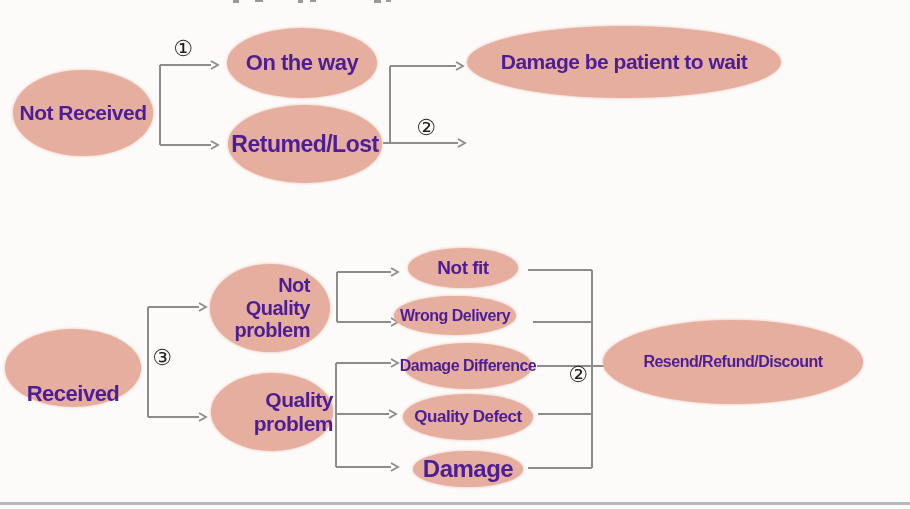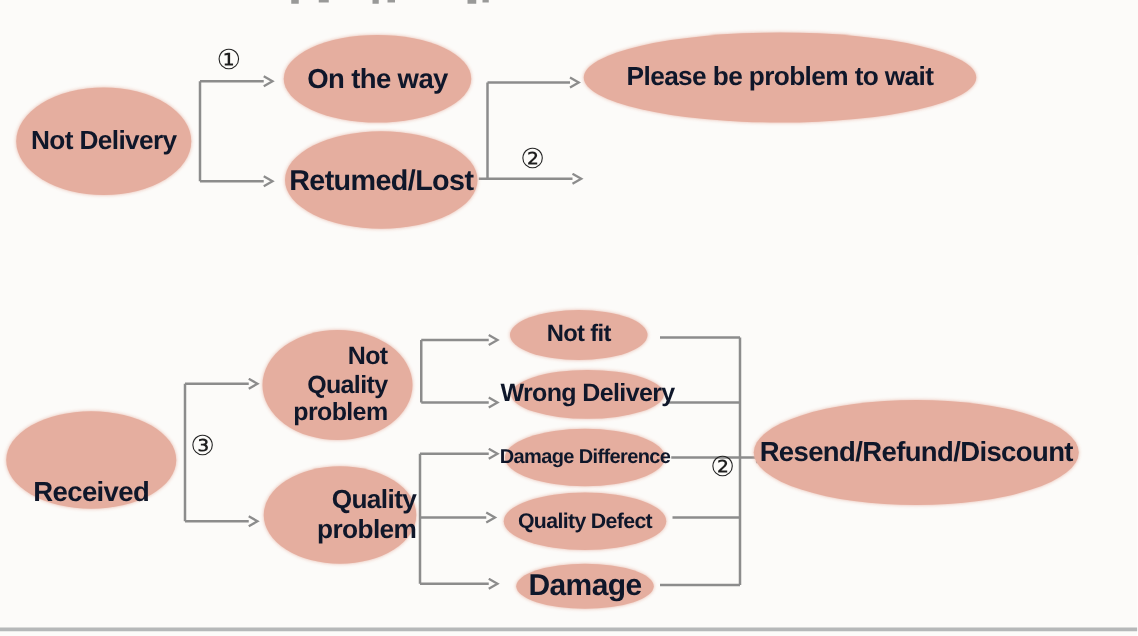--- a/index.html
+++ b/index.html
@@ -5,44 +5,44 @@
   html,body{margin:0;padding:0;background:#ffffff;}
   .stage{
     position:relative;width:910px;height:509px;overflow:hidden;
     background:#fcfbf9;
     font-family:"Liberation Sans","DejaVu Sans",sans-serif;
   }
   svg.wires{position:absolute;left:0;top:0;width:910px;height:509px;}
   .node{
     position:absolute;border-radius:50%;
     background:#e5ae9f;
-    color:#0f172a;font-weight:bold;letter-spacing:-0.5px;
+    color:#4c1d95;font-weight:bold;letter-spacing:-0.5px;
     display:flex;align-items:center;justify-content:center;text-align:center;
     box-shadow:0 0 3px rgba(229,174,159,.9);
   }
   .node .lbl{white-space:nowrap;}
   .node .lbl.wrap{white-space:normal;line-height:1.12;text-align:right;}
   
   .n-not-received{left:13px;top:70px;width:140px;height:86px;font-size:21px;}
   .n-on-the-way{left:227px;top:28px;width:150px;height:70px;font-size:22px;}
   .n-returned-lost{left:228px;top:105px;width:154px;height:78px;font-size:23px;}
   .n-please-wait{left:467px;top:26px;width:314px;height:72px;font-size:21px;}
   .n-resend-refund{left:472px;top:115px;width:314px;height:64px;font-size:22px;}
   
   .n-received{left:5px;top:329px;width:136px;height:78px;font-size:22px;align-items:flex-end;}
   .n-not-quality{left:210px;top:264px;width:120px;height:88px;font-size:20px;}
   .n-not-quality .lbl.wrap{width:80px;}
   .n-quality-problem{left:211px;top:373px;width:122px;height:78px;font-size:21px;}
   .n-quality-problem .lbl.wrap{width:86px;margin-left:39px;}
   .n-not-fit{left:408px;top:248px;width:110px;height:40px;font-size:19px;}
-  .n-wrong-delivery{left:409px;top:296px;width:122px;height:39px;font-size:20px;}
+  .n-wrong-delivery{left:394px;top:296px;width:122px;height:39px;font-size:16px;}
   .n-color-difference{left:404px;top:343px;width:128px;height:46px;font-size:16px;}
   .n-quality-defect{left:403px;top:394px;width:130px;height:46px;font-size:17px;}
   .n-damage{left:413px;top:451px;width:110px;height:36px;font-size:24px;}
-  .n-rrd{left:603px;top:320px;width:260px;height:84px;font-size:22px;}
+  .n-rrd{left:603px;top:320px;width:260px;height:84px;font-size:16px;}
   
   .marker{
     position:absolute;color:#1f1f1f;font-size:22px;line-height:22px;
     width:24px;height:24px;text-align:center;
     font-family:"DejaVu Sans",sans-serif;
   }
   .m1{left:171px;top:38px;}
   .m2-top{left:414px;top:117px;}
   .m3{left:150px;top:347px;}
   .m2-bottom{left:566px;top:364px;}
@@ -109,30 +109,30 @@
         <path d="M537,366 L592,366"></path>
         <path d="M538,414 L592,414"></path>
         <path d="M528,468 L592,468"></path>
         <path d="M592,270 L592,468"></path>
         <path d="M592,366 L605,366" marker-end="url(#ah)"></path>
       </g>
     </g>
   </svg>
 
   <div class="node n-not-received">
-    <span class="lbl">Not Delivery</span>
+    <span class="lbl">Not Received</span>
   </div>
   <div class="node n-on-the-way">
     <span class="lbl">On the way</span>
   </div>
   <div class="node n-returned-lost">
     <span class="lbl">Retumed/Lost</span>
   </div>
   <div class="node n-please-wait">
-    <span class="lbl">Please be problem to wait</span>
+    <span class="lbl">Damage be patient to wait</span>
   </div>
 
   <div class="node n-received">
     <span class="lbl">Received</span>
   </div>
   <div class="node n-not-quality">
     <span class="lbl wrap">Not Quality problem</span>
   </div>
   <div class="node n-quality-problem">
     <span class="lbl wrap">Quality problem</span>

